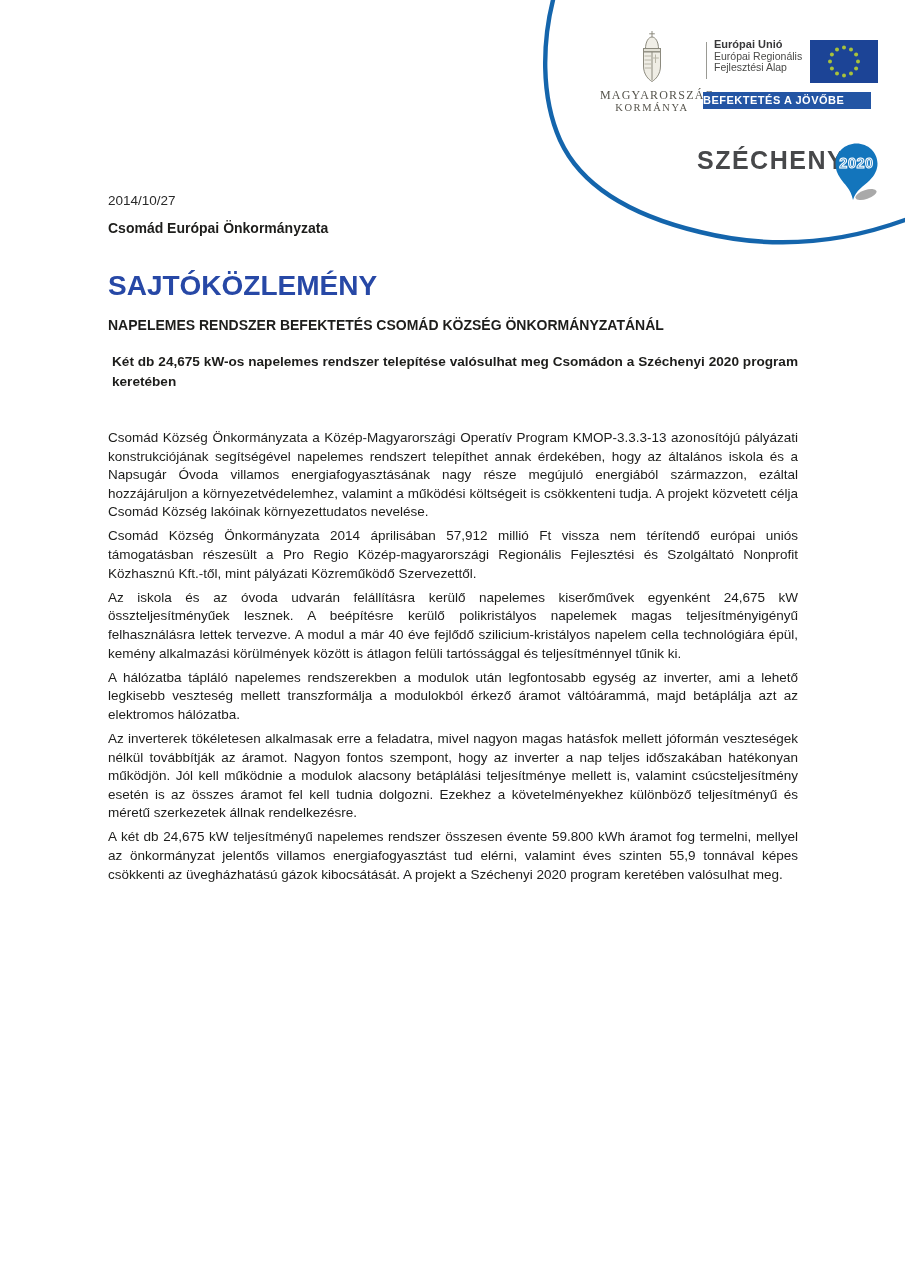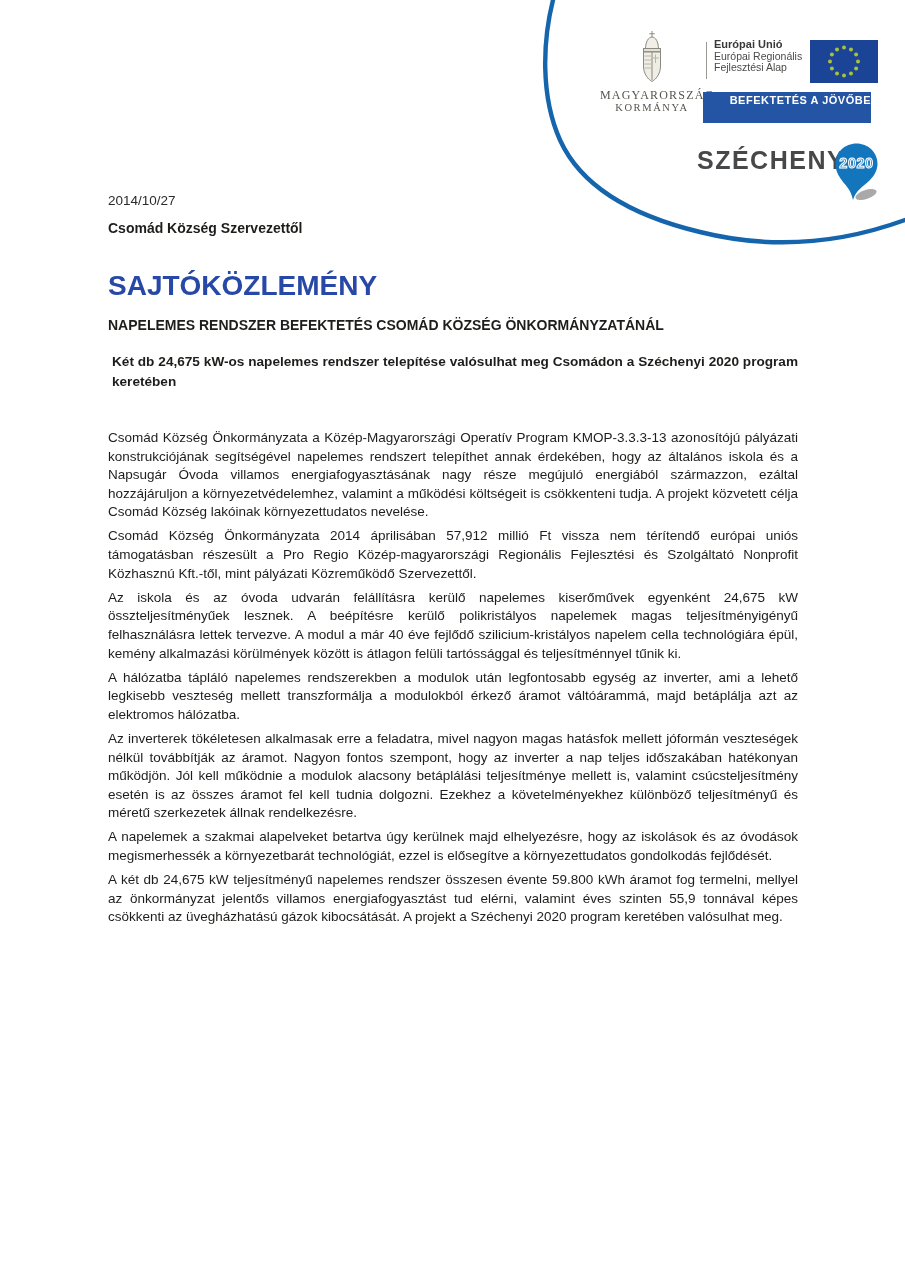--- a/index.html
+++ b/index.html
@@ -21,23 +21,23 @@
   .gov-line2{
     display:block;font-family:"Liberation Serif","DejaVu Serif",serif;
     font-size:10.5px;letter-spacing:1.6px;color:var(--gov_text,#56544c);line-height:12px;margin-top:1px;
   }
   .logo-divider{position:absolute;left:706px;top:42px;width:1px;height:37px;background:#9a9a94;z-index:2;}
   .eu-text{position:absolute;left:714px;top:39px;z-index:2;line-height:11.5px;}
   .eu-line1{display:block;font-size:11px;font-weight:bold;color:#38383a;}
   .eu-line2,.eu-line3{display:block;font-size:10.5px;color:#4a4a48;}
   .eu-flag{position:absolute;left:810px;top:40px;z-index:2;}
   .banner{
-    position:absolute;left:703px;top:92px;width:168px;height:31px;z-index:2;
+    position:absolute;left:703px;top:92px;width:168px;height:17px;z-index:2;
     background:var(--banner_blue,#2355a4);color:#ffffff;font-size:11px;font-weight:bold;
-    letter-spacing:0.5px;text-align:right;line-height:17px;
+    letter-spacing:0.5px;text-align:left;line-height:17px;
   }
 
   
   .szechenyi{position:absolute;left:697px;top:148px;z-index:2;}
   .sz-name{
     font-size:25px;font-weight:bold;letter-spacing:1.5px;
     color:var(--szechenyi_gray,#47484a);line-height:25px;
   }
   .sz-pin{position:absolute;left:813px;top:142px;width:47px;height:60px;z-index:3;margin-left:20px;}
   .sz-year{
@@ -133,26 +133,25 @@
   <div class="sz-pin">
     <svg width="47" height="60" viewBox="0 0 47 60" xmlns="http://www.w3.org/2000/svg">
       <ellipse cx="33" cy="52.5" rx="11" ry="4.5" fill="#a9a9a9" transform="rotate(-18 33 52.5)"></ellipse>
       <path d="M20,58 C18,47 11,42 7.5,36.5 C4,31.5 2.5,27 2.5,21.5 C2.5,10.3 11.9,1.5 23.5,1.5 C35.1,1.5 44.5,10.3 44.5,21.5 C44.5,28 41.5,33.5 36.5,38.5 C31,44 22.5,48.5 20,58 Z" fill="#1375BC"></path>
     </svg>
     <span class="sz-year">2020</span>
   </div>
 
   <div class="content">
     <div class="date">2014/10/27</div>
-    <div class="org">Csomád Község Szervezettől</div>
+    <div class="org">Csomád Európai Önkormányzata</div>
     <h1 class="title">SAJTÓKÖZLEMÉNY</h1>
     <h2 class="subtitle">NAPELEMES RENDSZER BEFEKTETÉS CSOMÁD KÖZSÉG ÖNKORMÁNYZATÁNÁL</h2>
     <p class="lead">Két db 24,675 kW-os napelemes rendszer telepítése valósulhat meg Csomádon a Széchenyi 2020 program keretében</p>
     <p class="par">Csomád Község Önkormányzata a Közép-Magyarországi Operatív Program KMOP-3.3.3-13 azonosítójú pályázati konstrukciójának segítségével napelemes rendszert telepíthet annak érdekében, hogy az általános iskola és a Napsugár Óvoda villamos energiafogyasztásának nagy része megújuló energiából származzon, ezáltal hozzájáruljon a környezetvédelemhez, valamint a működési költségeit is csökkenteni tudja. A projekt közvetett célja Csomád Község lakóinak környezettudatos nevelése.</p>
     <p class="par">Csomád Község Önkormányzata 2014 áprilisában 57,912 millió Ft vissza nem térítendő európai uniós támogatásban részesült a Pro Regio Közép-magyarországi Regionális Fejlesztési és Szolgáltató Nonprofit Közhasznú Kft.-től, mint pályázati Közreműködő Szervezettől.</p>
     <p class="par">Az iskola és az óvoda udvarán felállításra kerülő napelemes kiserőművek egyenként 24,675 kW összteljesítményűek lesznek. A beépítésre kerülő polikristályos napelemek magas teljesítményigényű felhasználásra lettek tervezve. A modul a már 40 éve fejlődő szilicium-kristályos napelem cella technológiára épül, kemény alkalmazási körülmények között is átlagon felüli tartóssággal és teljesítménnyel tűnik ki.</p>
     <p class="par">A hálózatba tápláló napelemes rendszerekben a modulok után legfontosabb egység az inverter, ami a lehető legkisebb veszteség mellett transzformálja a modulokból érkező áramot váltóárammá, majd betáplálja azt az elektromos hálózatba.</p>
     <p class="par">Az inverterek tökéletesen alkalmasak erre a feladatra, mivel nagyon magas hatásfok mellett jóformán veszteségek nélkül továbbítják az áramot. Nagyon fontos szempont, hogy az inverter a nap teljes időszakában hatékonyan működjön. Jól kell működnie a modulok alacsony betáplálási teljesítménye mellett is, valamint csúcsteljesítmény esetén is az összes áramot fel kell tudnia dolgozni. Ezekhez a követelményekhez különböző teljesítményű és méretű szerkezetek állnak rendelkezésre.</p>
-    <p class="par">A napelemek a szakmai alapelveket betartva úgy kerülnek majd elhelyezésre, hogy az iskolások és az óvodások megismerhessék a környezetbarát technológiát, ezzel is elősegítve a környezettudatos gondolkodás fejlődését.</p>
     <p class="par">A két db 24,675 kW teljesítményű napelemes rendszer összesen évente 59.800 kWh áramot fog termelni, mellyel az önkormányzat jelentős villamos energiafogyasztást tud elérni, valamint éves szinten 55,9 tonnával képes csökkenti az üvegházhatású gázok kibocsátását. A projekt a Széchenyi 2020 program keretében valósulhat meg.</p>
   </div>
 
 </div>
 
 </body></html>

